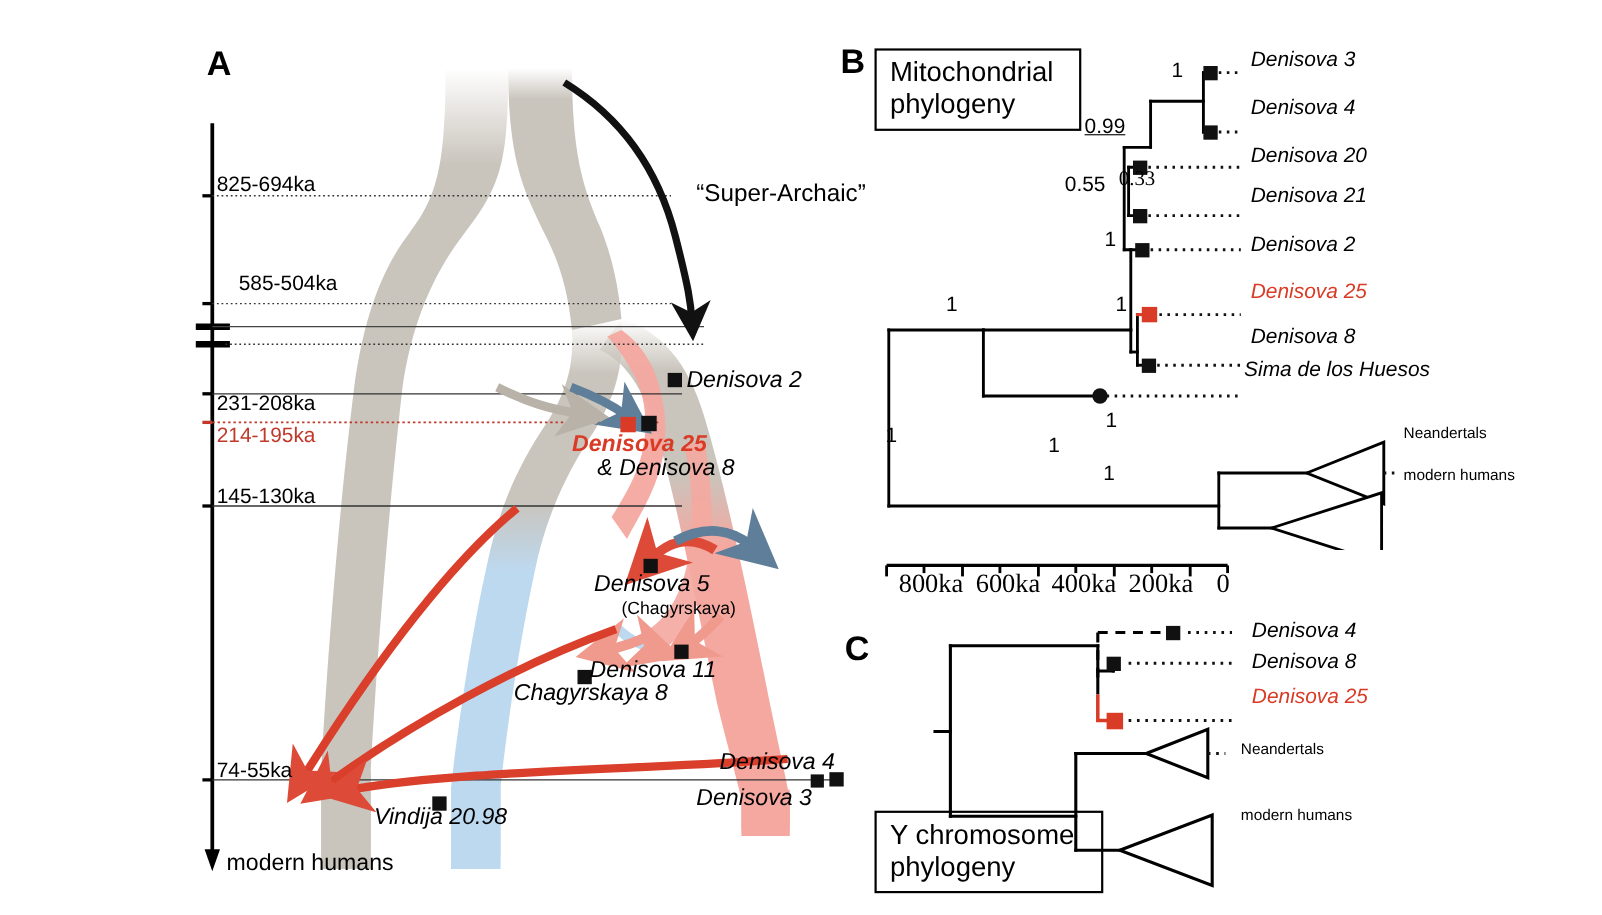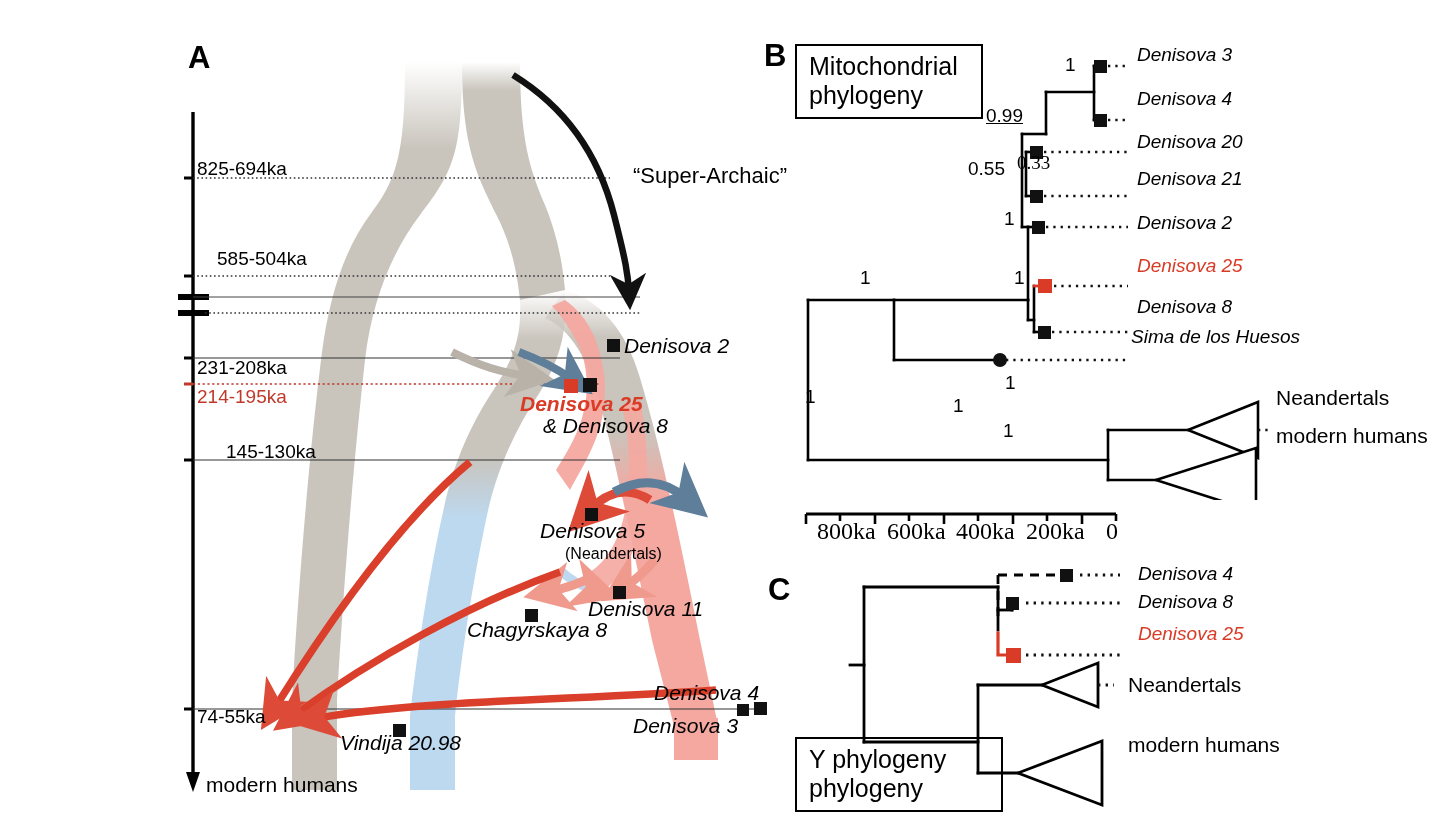--- a/index.html
+++ b/index.html
@@ -7,21 +7,21 @@
   #stage{position:relative;width:1456px;height:832px;}
   .abs{position:absolute;}
   svg{display:block;}
   .panel-letter{font-weight:bold;font-size:31px;font-family:"Liberation Sans",sans-serif;}
   .titlebox{border:2px solid #000;background:#fff;padding:6px 12px 7px 12px;
             font-size:25px;line-height:1.16;font-family:"Liberation Sans",sans-serif;}
   .tick-label{font-size:19px;font-family:"Liberation Sans",sans-serif;white-space:nowrap;}
   .tick-label.red{color:#c0392b;}
   .spec{font-style:italic;font-size:21px;font-family:"Liberation Sans",sans-serif;white-space:nowrap;}
   .spec.red{color:#d93b26;font-weight:bold;}
-  .grp{font-size:21px;font-family:"Liberation Sans",sans-serif;white-space:nowrap;line-height:1.12;}
+  .grp{font-size:14px;font-family:"Liberation Sans",sans-serif;white-space:nowrap;line-height:1.12;}
   .sub{font-size:16px;font-family:"Liberation Sans",sans-serif;white-space:nowrap;}
   .superarch{font-size:22px;font-family:"Liberation Sans",sans-serif;white-space:nowrap;}
   .modlab{font-size:21px;font-family:"Liberation Sans",sans-serif;white-space:nowrap;}
   .btip{font-size:19px;font-family:"Liberation Sans",sans-serif;white-space:nowrap;}
   .btip.italic{font-style:italic;}
   .btip.red{color:#d93b26;font-style:italic;}
   .supp{font-size:19px;font-family:"Liberation Sans",sans-serif;}
   .scaletxt{font-size:24px;font-family:Liberation Serif, serif;}
 </style>
 </head>
@@ -162,33 +162,33 @@
     <rect x="525" y="609" width="13" height="13" fill="#111"></rect>
     <rect x="737" y="704" width="12" height="12" fill="#111"></rect>
     <rect x="754" y="702" width="13" height="13" fill="#111"></rect>
     <rect x="393" y="724" width="13" height="13" fill="#111"></rect>
   </svg>
 
   <div class="abs tick-label" style="left:197px;top:158px;">825-694ka</div>
   <div class="abs tick-label" style="left:197px;top:248px;margin-left:20px;">585-504ka</div>
   <div class="abs tick-label" style="left:197px;top:357px;">231-208ka</div>
   <div class="abs tick-label red" style="left:197px;top:386px;">214-195ka</div>
-  <div class="abs tick-label" style="left:197px;top:441px;margin-left:29px;">145-130ka</div>
-  <div class="abs tick-label" style="left:197px;top:690px;margin-top:16px;">74-55ka</div>
+  <div class="abs tick-label" style="left:197px;top:441px;">145-130ka</div>
+  <div class="abs tick-label" style="left:197px;top:690px;">74-55ka</div>
 
   <div class="abs modlab" style="left:206px;top:773px;">modern humans</div>
 
   <div class="abs superarch" style="left:594px;top:163px;margin-left:39px;">“Super-Archaic”</div>
 
   <div class="abs spec" style="left:624px;top:334px;">Denisova 2</div>
   <div class="abs spec red" style="left:520px;top:392px;">Denisova 25</div>
   <div class="abs spec" style="left:543px;top:414px;">&amp; Denisova 8</div>
   <div class="abs spec" style="left:540px;top:519px;">Denisova 5</div>
-  <div class="abs sub" style="left:565px;top:545px;">(Neandertals)</div>
-  <div class="abs spec" style="left:588px;top:597px;">Denisova 11</div>
+  <div class="abs sub" style="left:565px;top:545px;">(Chagyrskaya)</div>
+  <div class="abs spec" style="left:536px;top:597px;">Denisova 11</div>
   <div class="abs spec" style="left:467px;top:618px;">Chagyrskaya 8</div>
   <div class="abs spec" style="left:654px;top:681px;">Denisova 4</div>
   <div class="abs spec" style="left:633px;top:714px;">Denisova 3</div>
   <div class="abs spec" style="left:340px;top:731px;">Vindija 20.98</div>
 
   <div class="abs panel-letter" style="left:764px;top:38px;">B</div>
 
   <div class="abs titlebox" style="left:795px;top:44px;width:160px;">
     <div>Mitochondrial</div>
     <div>phylogeny</div>
@@ -306,21 +306,21 @@
   </svg>
   <div class="abs scaletxt" style="left:817px;top:518px;">800ka</div>
   <div class="abs scaletxt" style="left:887px;top:518px;">600ka</div>
   <div class="abs scaletxt" style="left:956px;top:518px;">400ka</div>
   <div class="abs scaletxt" style="left:1026px;top:518px;">200ka</div>
   <div class="abs scaletxt" style="left:1106px;top:518px;">0</div>
 
   <div class="abs panel-letter" style="left:768px;top:572px;">C</div>
 
   <div class="abs titlebox" style="left:795px;top:737px;width:180px;">
-    <div>Y phylogeny</div>
+    <div>Y chromosome</div>
     <div>phylogeny</div>
   </div>
 
   <svg class="abs" style="left:820px;top:555px;" width="640" height="270">
     <g stroke="#000" stroke-width="2.8" fill="none" stroke-linecap="square">
 
       <path d="M44,32 L44,187"></path>
       <path d="M30,110 L44,110"></path>
 
       <path d="M44,32 L178,32"></path>

